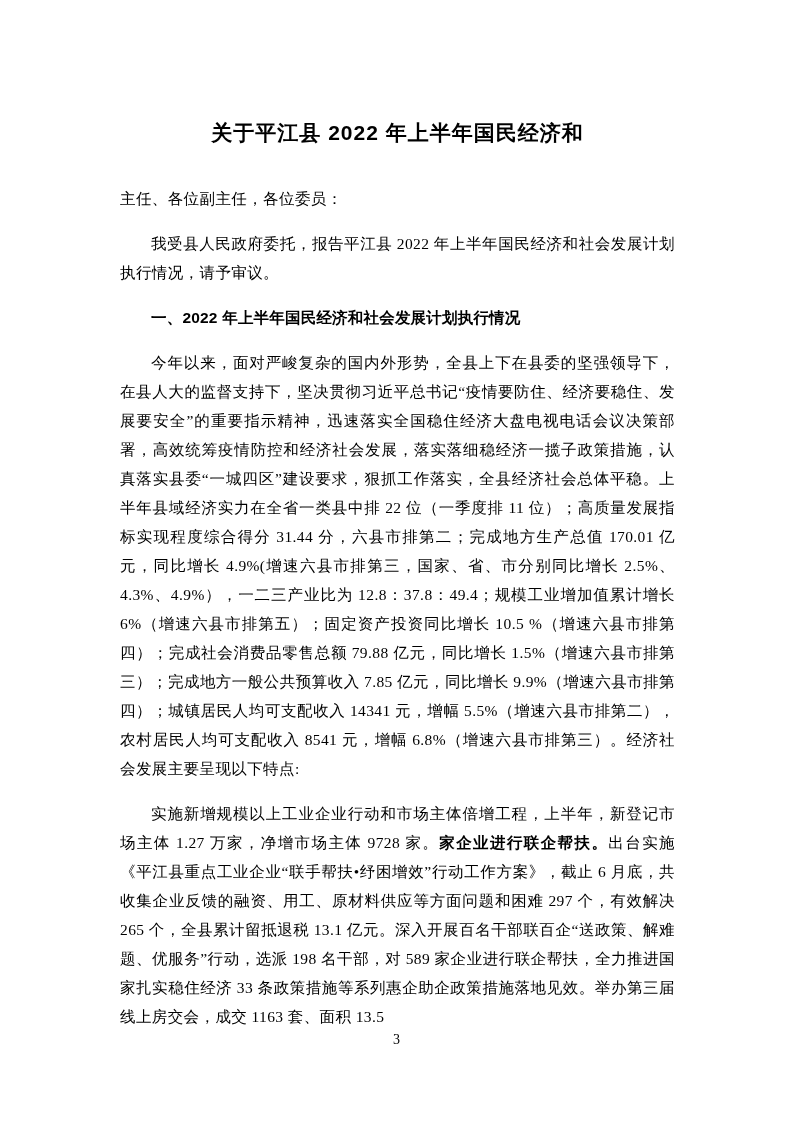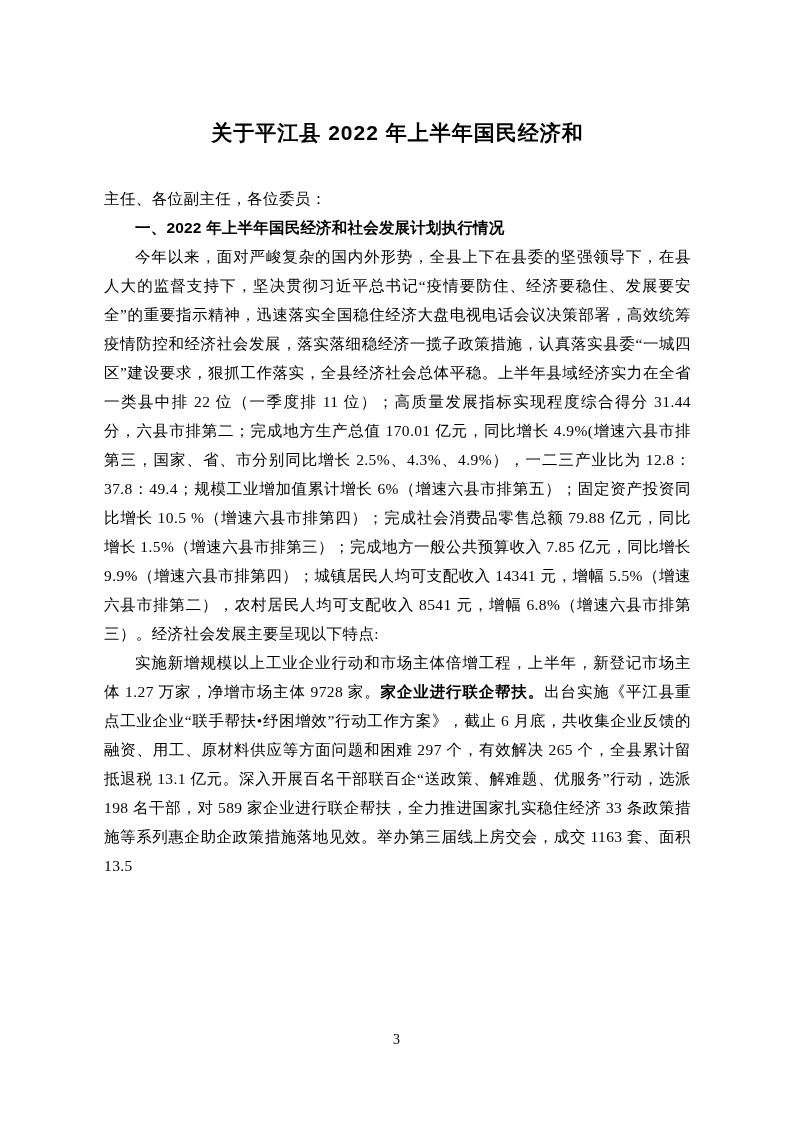--- a/index.html
+++ b/index.html
@@ -43,21 +43,21 @@
   .body-text {
     margin-top: 35px;
     font-family: "Liberation Serif", "DejaVu Serif", serif;
     font-size: 15.5px;
     line-height: 29px;
     text-align: justify;
     text-justify: inter-ideograph;
     letter-spacing: 0.4px;
   }
   .body-text p {
-    margin: 0;
+    margin: 16px;
     text-indent: 2em;
   }
   .body-text p.no-indent {
     text-indent: 0;
   }
   .sec-heading {
     font-family: Liberation Sans, sans-serif;
     font-weight: 700;
     letter-spacing: 0.2px;
   }
@@ -86,20 +86,21 @@
 <div class="page">
   <div class="content">
 
     <h1 class="doc-title">
       <span>关于平江县 2022 年上半年国民经济和</span>
     </h1>
 
 
     <div class="body-text">
       <p class="no-indent">主任、各位副主任，各位委员：</p>
+      <p>我受县人民政府委托，报告平江县 2022 年上半年国民经济和社会发展计划执行情况，请予审议。</p>
       <p class="sec-heading">一、2022 年上半年国民经济和社会发展计划执行情况</p>
       <p>今年以来，面对严峻复杂的国内外形势，全县上下在县委的坚强领导下，在县人大的监督支持下，坚决贯彻习近平总书记“疫情要防住、经济要稳住、发展要安全”的重要指示精神，迅速落实全国稳住经济大盘电视电话会议决策部署，高效统筹疫情防控和经济社会发展，落实落细稳经济一揽子政策措施，认真落实县委“一城四区”建设要求，狠抓工作落实，全县经济社会总体平稳。上半年县域经济实力在全省一类县中排 22 位（一季度排 11 位）；高质量发展指标实现程度综合得分 31.44 分，六县市排第二；完成地方生产总值 170.01 亿元，同比增长 4.9%(增速六县市排第三，国家、省、市分别同比增长 2.5%、4.3%、4.9%），一二三产业比为 12.8：37.8：49.4；规模工业增加值累计增长 6%（增速六县市排第五）；固定资产投资同比增长 10.5 %（增速六县市排第四）；完成社会消费品零售总额 79.88 亿元，同比增长 1.5%（增速六县市排第三）；完成地方一般公共预算收入 7.85 亿元，同比增长 9.9%（增速六县市排第四）；城镇居民人均可支配收入 14341 元，增幅 5.5%（增速六县市排第二），农村居民人均可支配收入 8541 元，增幅 6.8%（增速六县市排第三）。经济社会发展主要呈现以下特点:</p>
       <p><span>实施新增规模以上工业企业行动和市场主体倍增工程，上半年，新登记市场主体 1.27 万家，净增市场主体 9728 家。</span><span class="bold-run">家企业进行联企帮扶。</span><span>出台实施《平江县重点工业企业“联手帮扶•纾困增效”行动工作方案》，截止 6 月底，共收集企业反馈的融资、用工、原材料供应等方面问题和困难 297 个，有效解决 265 个，全县累计留抵退税 13.1 亿元。深入开展百名干部联百企“送政策、解难题、优服务”行动，选派 198 名干部，对 589 家企业进行联企帮扶，全力推进国家扎实稳住经济 33 条政策措施等系列惠企助企政策措施落地见效。举办第三届线上房交会，成交 1163 套、面积 13.5</span></p>
     </div>
   </div>
 
   <div class="page-number">3</div>
 </div>
 
 </body></html>

